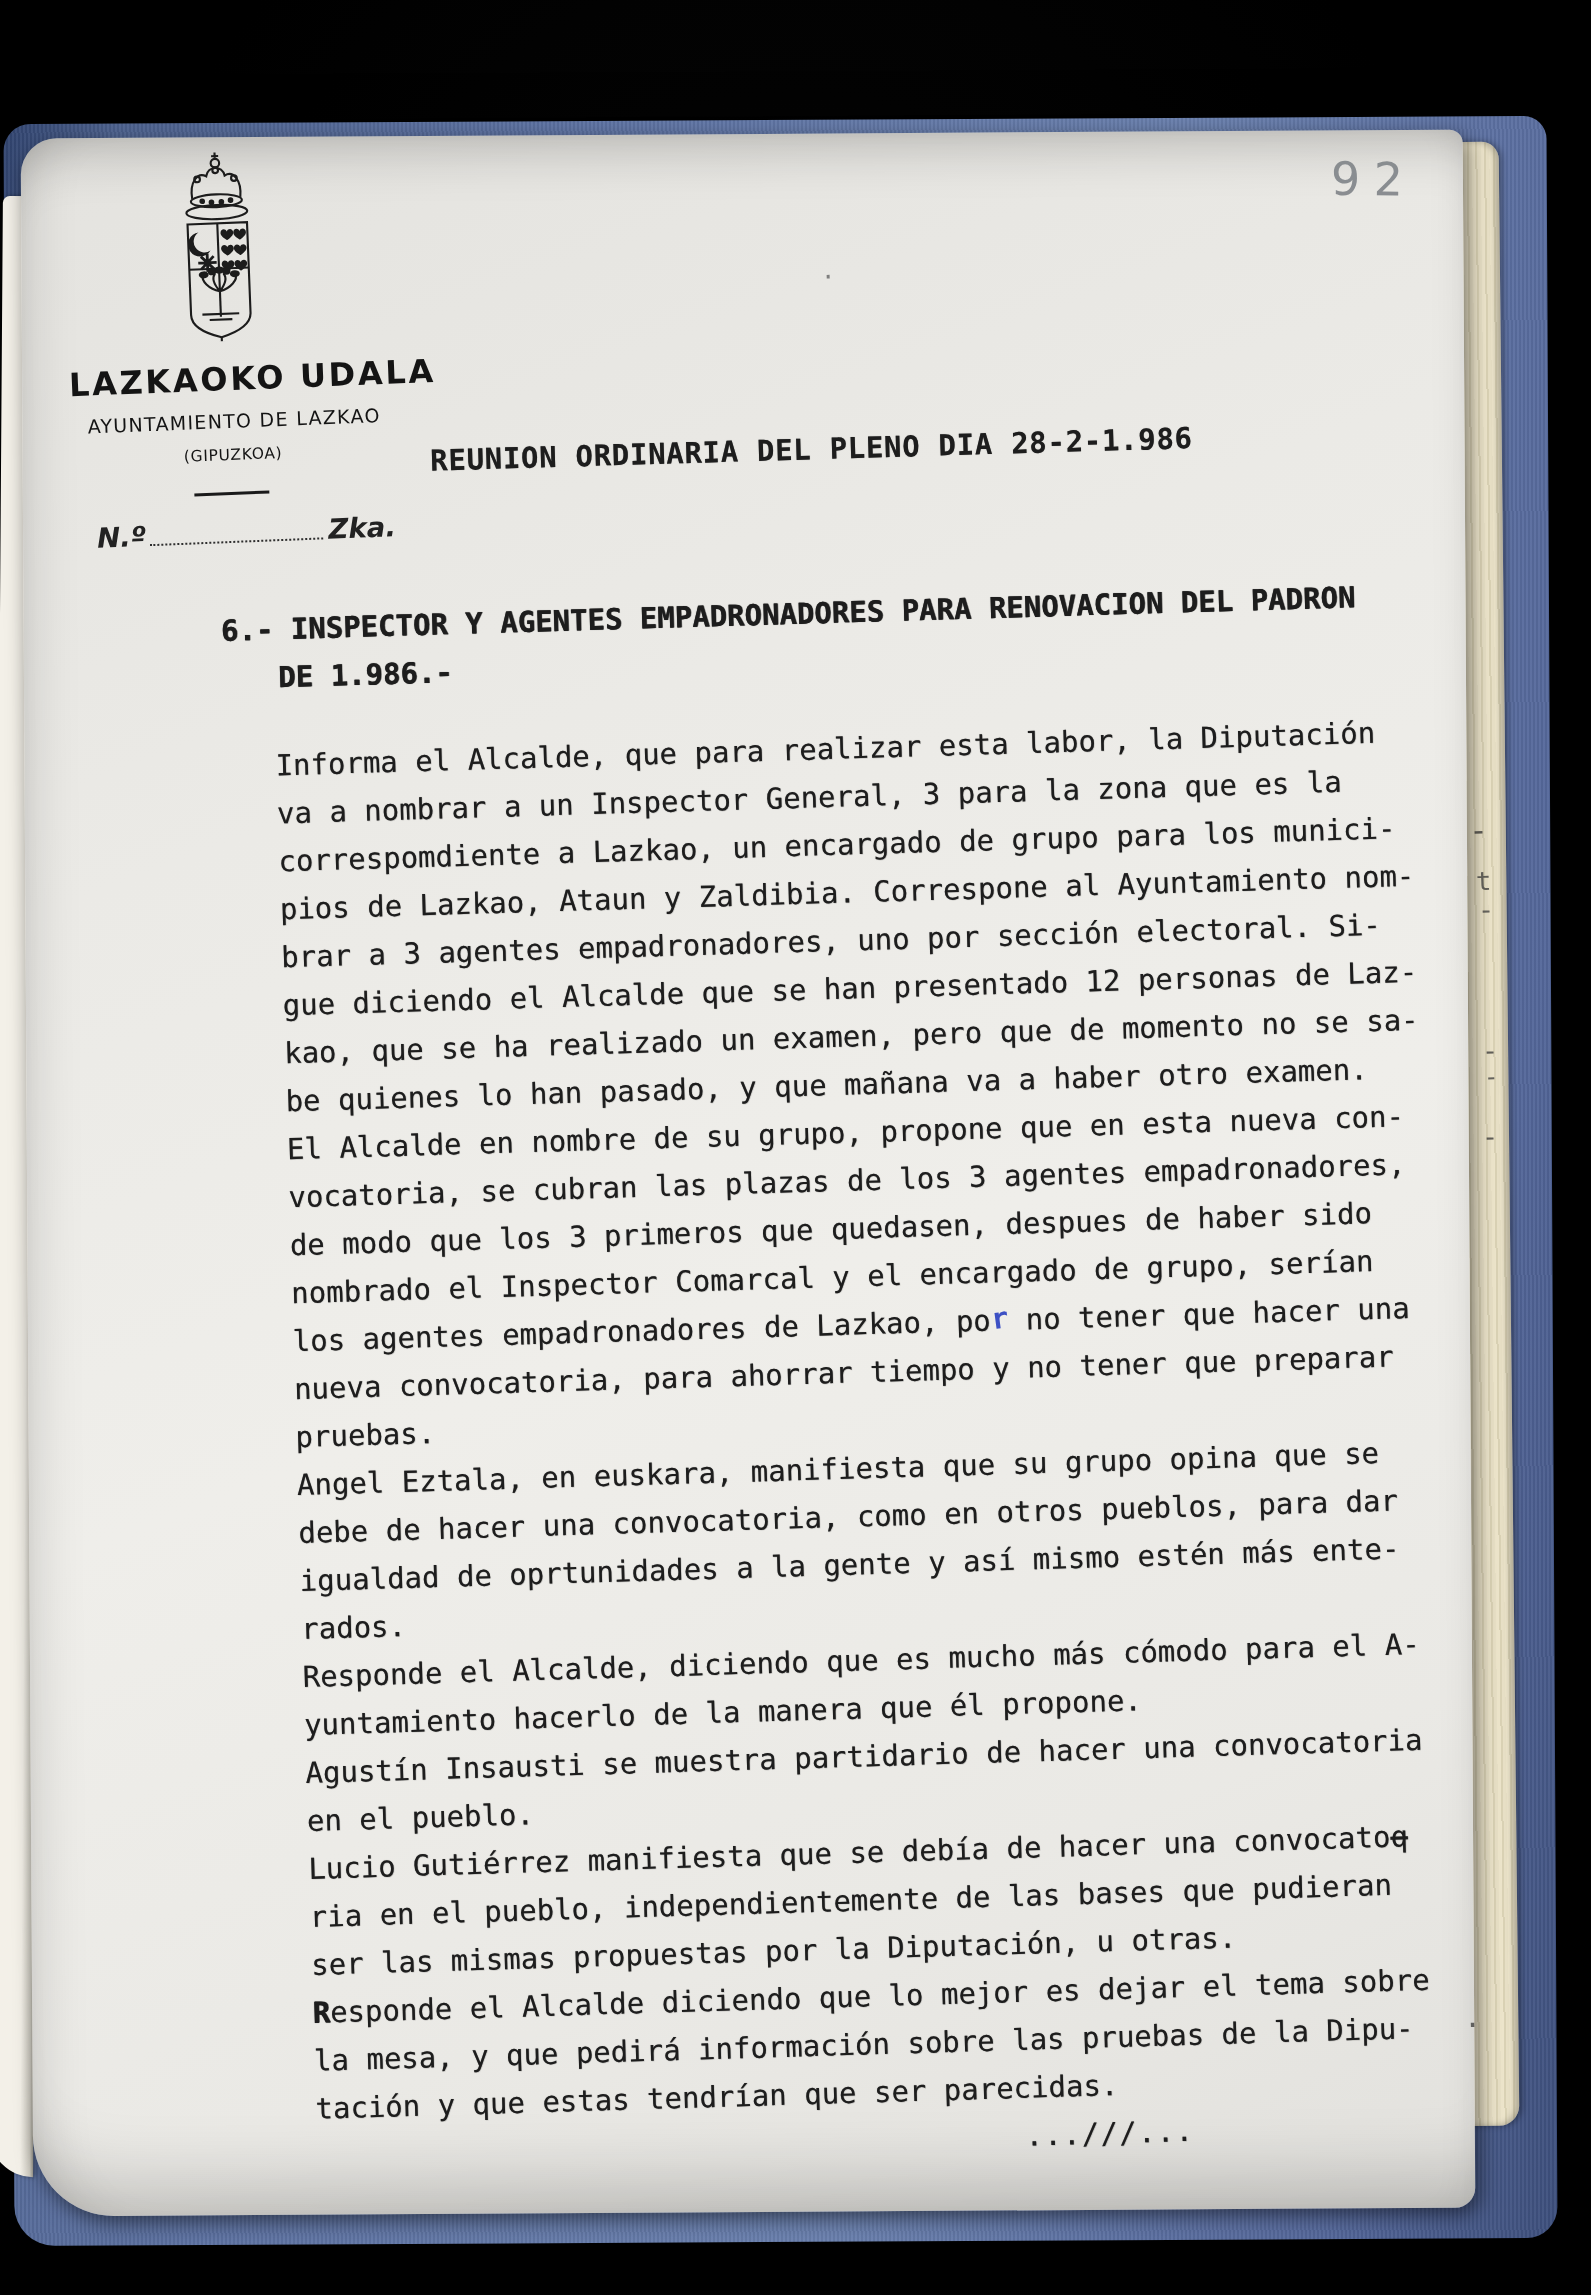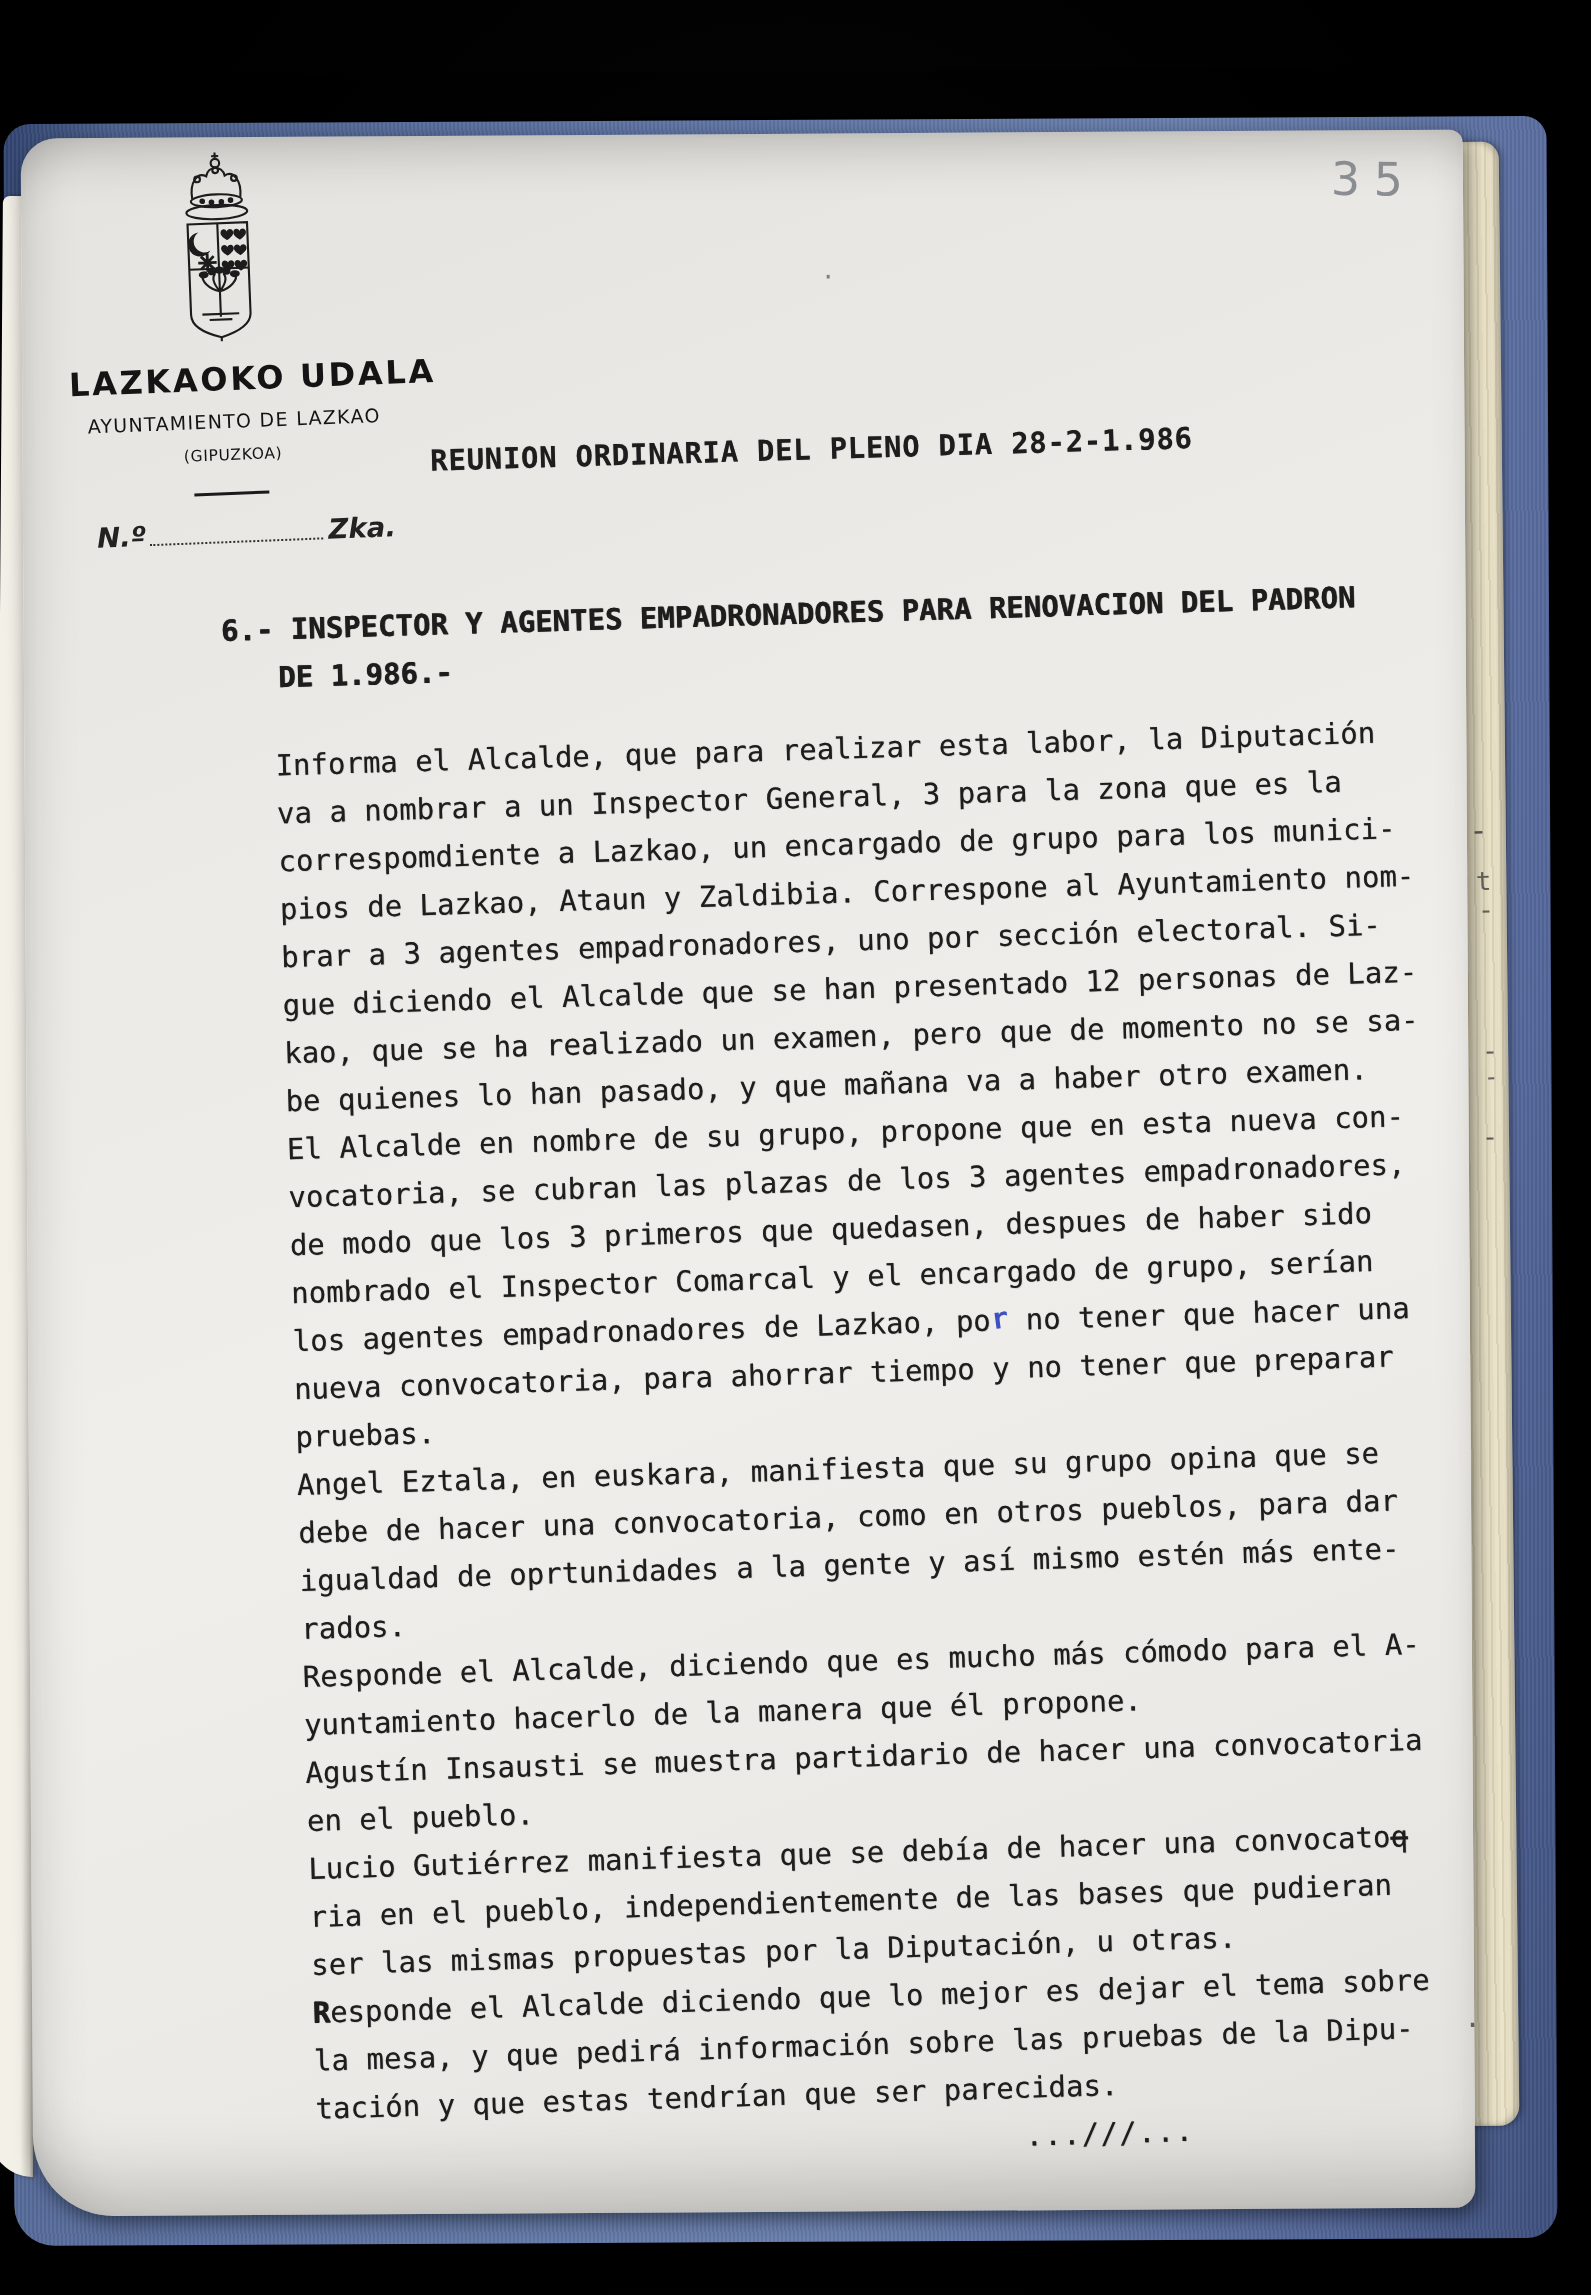--- a/index.html
+++ b/index.html
@@ -130,21 +130,21 @@
         <path d="M34 232 H86 M44 240 h32"></path>
       </svg>
 
       <div class="lh-name-eu">LAZKAOKO UDALA</div>
       <div class="lh-name-es">AYUNTAMIENTO DE LAZKAO</div>
       <div class="lh-province">(GIPUZKOA)</div>
       <div class="lh-rule"></div>
       <div class="lh-form"><span>N.º</span><span class="lh-dots"></span><span>Zka.</span></div>
     </div>
 
-    <div class="folio">35</div>
+    <div class="folio">92</div>
 
     <div class="typed">
       <div class="doc-title">REUNION ORDINARIA DEL PLENO DIA 28-2-1.986</div>
       <div class="typed-body">
           <div class="tline heading" style="margin-left: 0.5ch;"><span>6.- INSPECTOR Y AGENTES EMPADRONADORES PARA RENOVACION DEL PADRON</span></div>
           <div class="tline heading" style="margin-left: 3.7ch;"><span>DE 1.986.-</span></div>
           <div class="tline" style="margin-left: 3.4ch; margin-top: 40px;"><span>Informa el Alcalde, que para realizar esta labor, la Diputación</span></div>
           <div class="tline" style="margin-left: 3.4ch;"><span>va a nombrar a un Inspector General, 3 para la zona que es la</span></div>
           <div class="tline" style="margin-left: 3.4ch;"><span>correspomdiente a Lazkao, un encargado de grupo para los munici-</span></div>
           <div class="tline" style="margin-left: 3.4ch;"><span>pios de Lazkao, Ataun y Zaldibia. Correspone al Ayuntamiento nom-</span></div>

